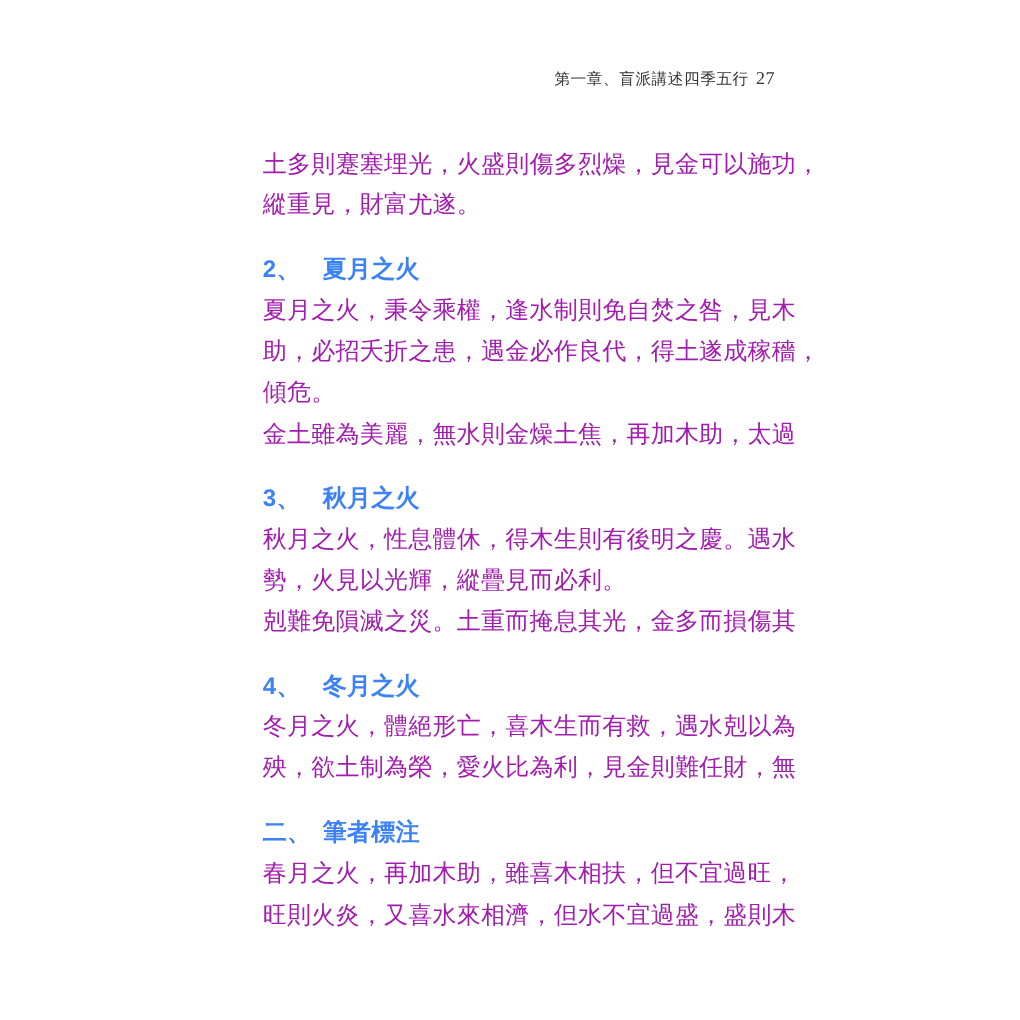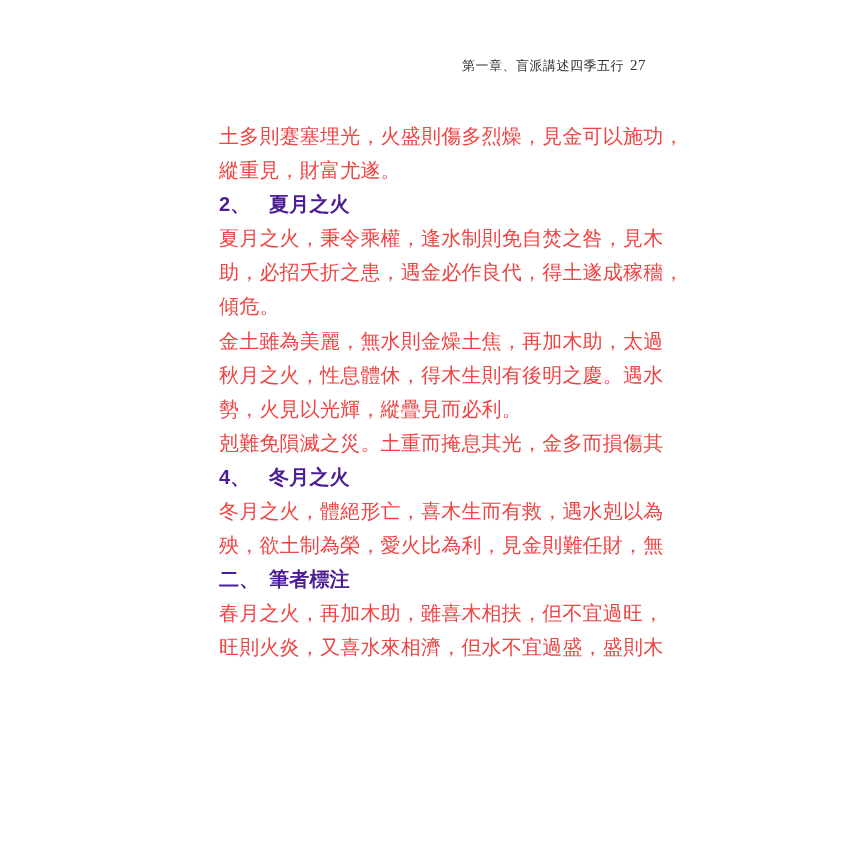--- a/index.html
+++ b/index.html
@@ -42,26 +42,27 @@
       position: absolute;
       left: 219px;
       top: 119px;
       width: 430px;
     }
     .line {
       height: 34.1px;
       line-height: 34.1px;
       font-size: 20px;
       white-space: nowrap;
-      color: #ef4444;
+      color: #a21caf;
       letter-spacing: 0.2px;
     }
     .heading {
       font-weight: bold;
-      color: #4c1d95;
+      color: #3b82f6;
+      margin-top: 20px;
     }
     .heading .num {
       display: inline-block;
       width: 50px;
       font-family: "Liberation Sans", sans-serif;
       font-weight: bold;
     }
   </style>
 </head>
 <body>
@@ -75,20 +76,23 @@
   <div class="body">
     <div class="line">土多則蹇塞埋光，火盛則傷多烈燥，見金可以施功，</div>
     <div class="line">縱重見，財富尤遂。</div>
     <div class="line heading">
       <span class="num">2、</span><span>夏月之火</span>
     </div>
     <div class="line">夏月之火，秉令乘權，逢水制則免自焚之咎，見木</div>
     <div class="line">助，必招夭折之患，遇金必作良代，得土遂成稼穡，</div>
     <div class="line">傾危。</div>
     <div class="line">金土雖為美麗，無水則金燥土焦，再加木助，太過</div>
+    <div class="line heading">
+      <span class="num">3、</span><span>秋月之火</span>
+    </div>
     <div class="line">秋月之火，性息體休，得木生則有後明之慶。遇水</div>
     <div class="line">勢，火見以光輝，縱疊見而必利。</div>
     <div class="line">剋難免隕滅之災。土重而掩息其光，金多而損傷其</div>
     <div class="line heading">
       <span class="num">4、</span><span>冬月之火</span>
     </div>
     <div class="line">冬月之火，體絕形亡，喜木生而有救，遇水剋以為</div>
     <div class="line">殃，欲土制為榮，愛火比為利，見金則難任財，無</div>
     <div class="line heading">
       <span class="num">二、</span><span>筆者標注</span>

